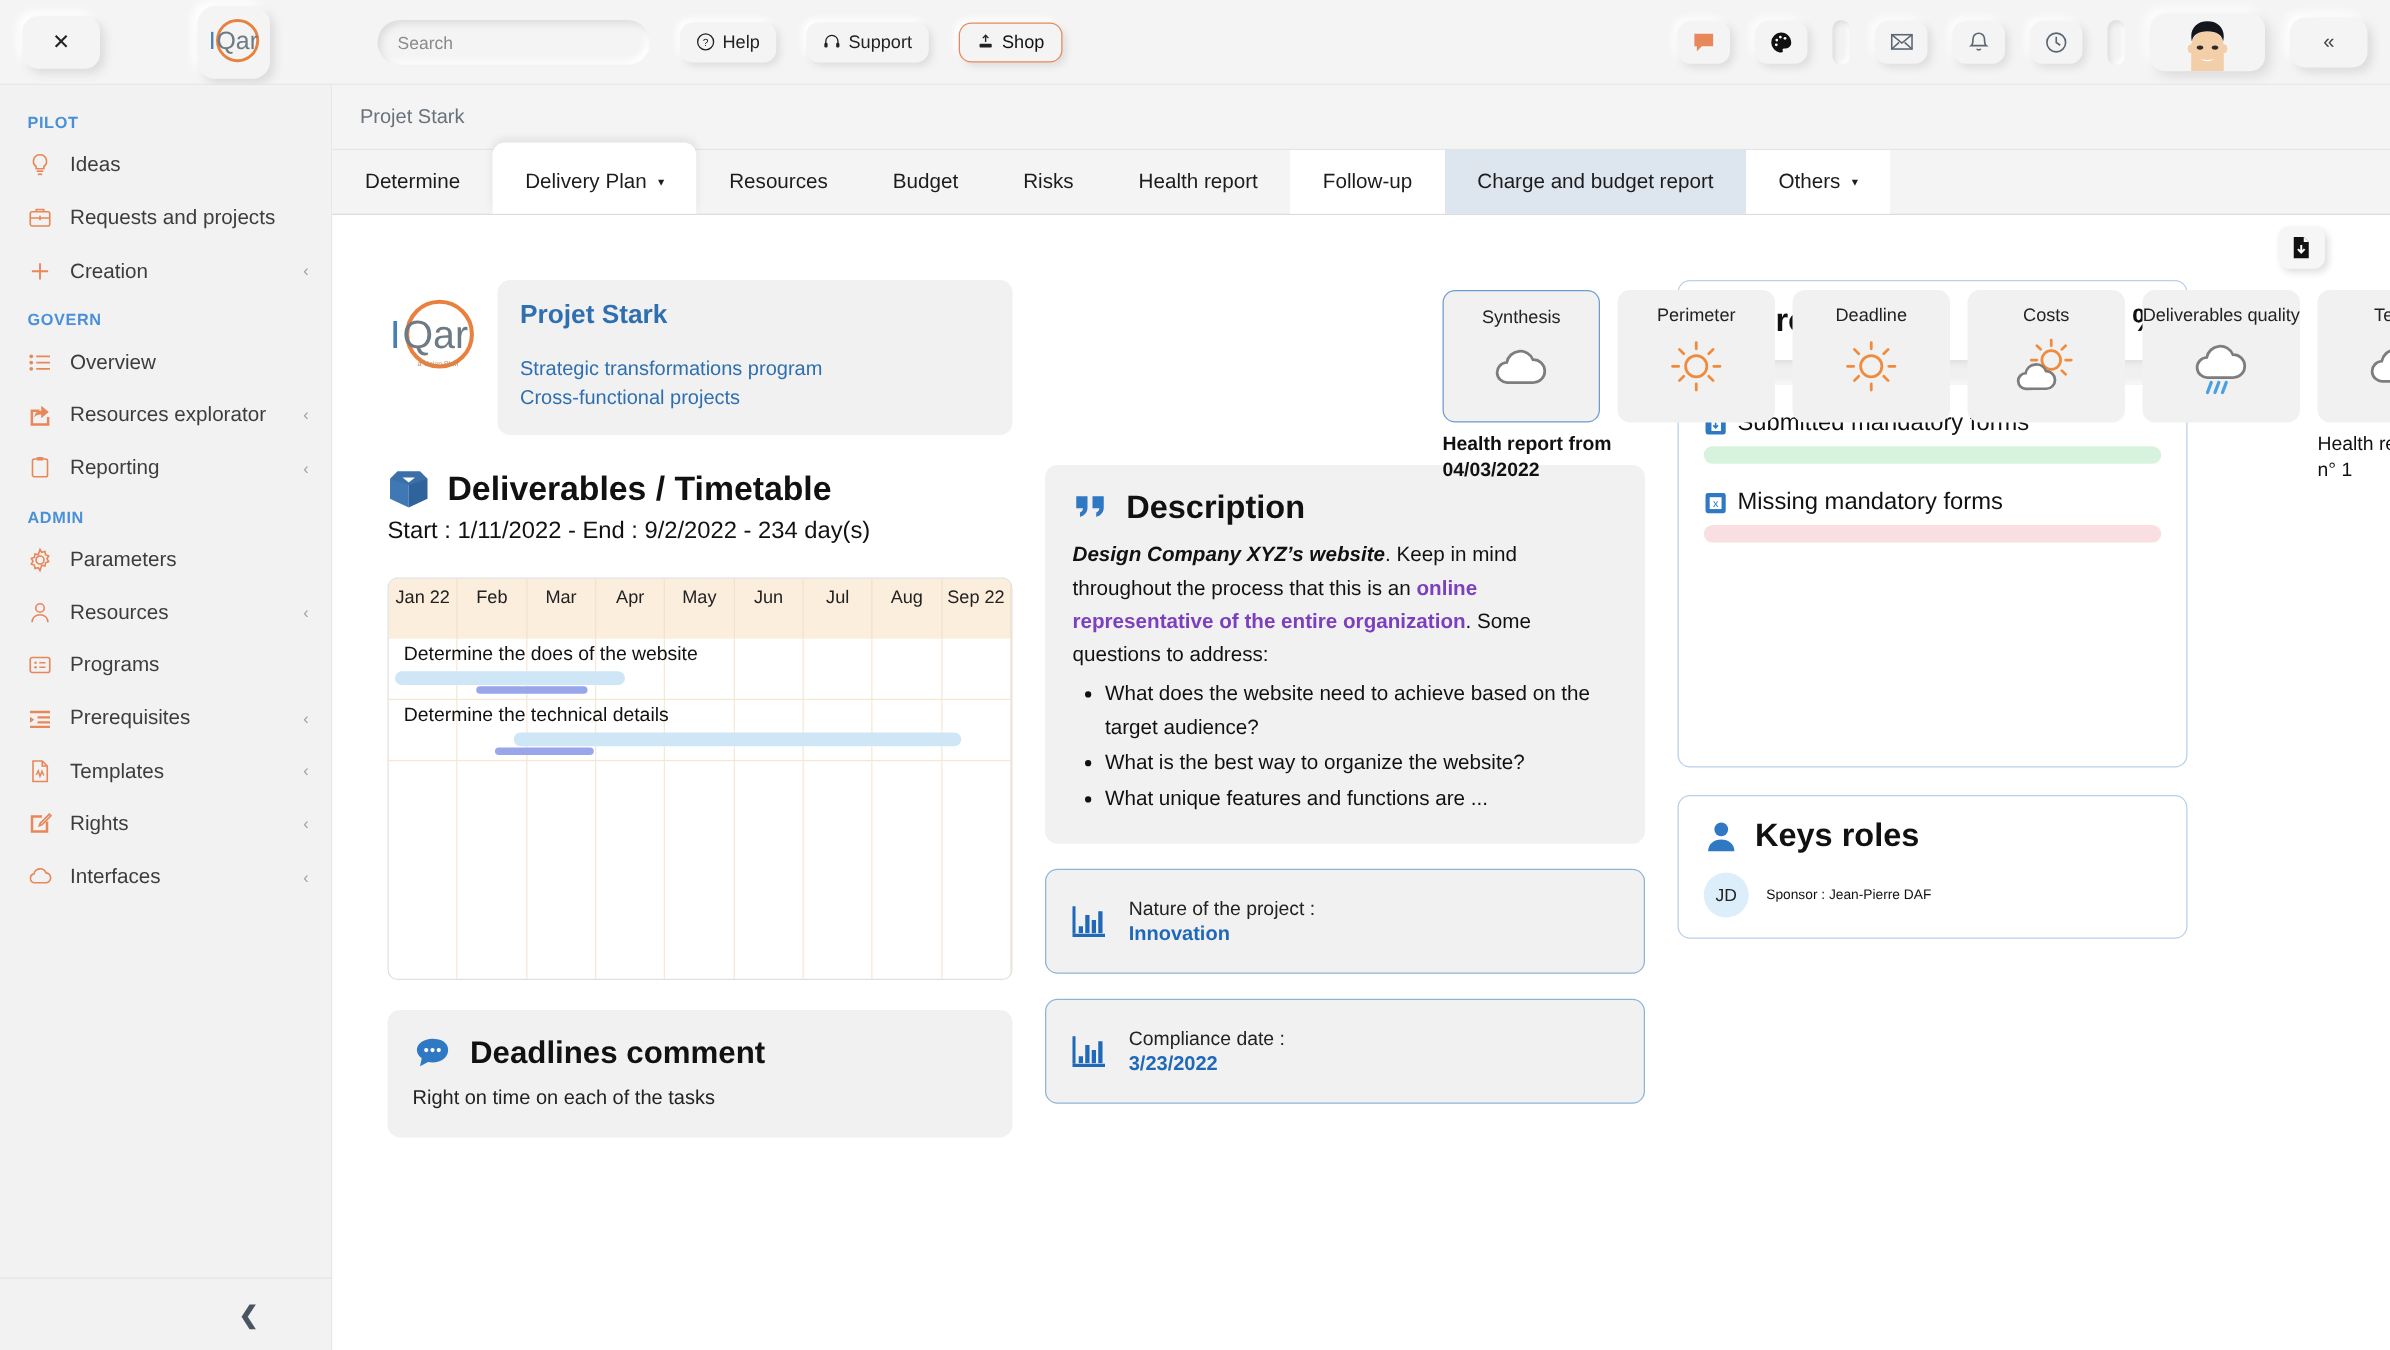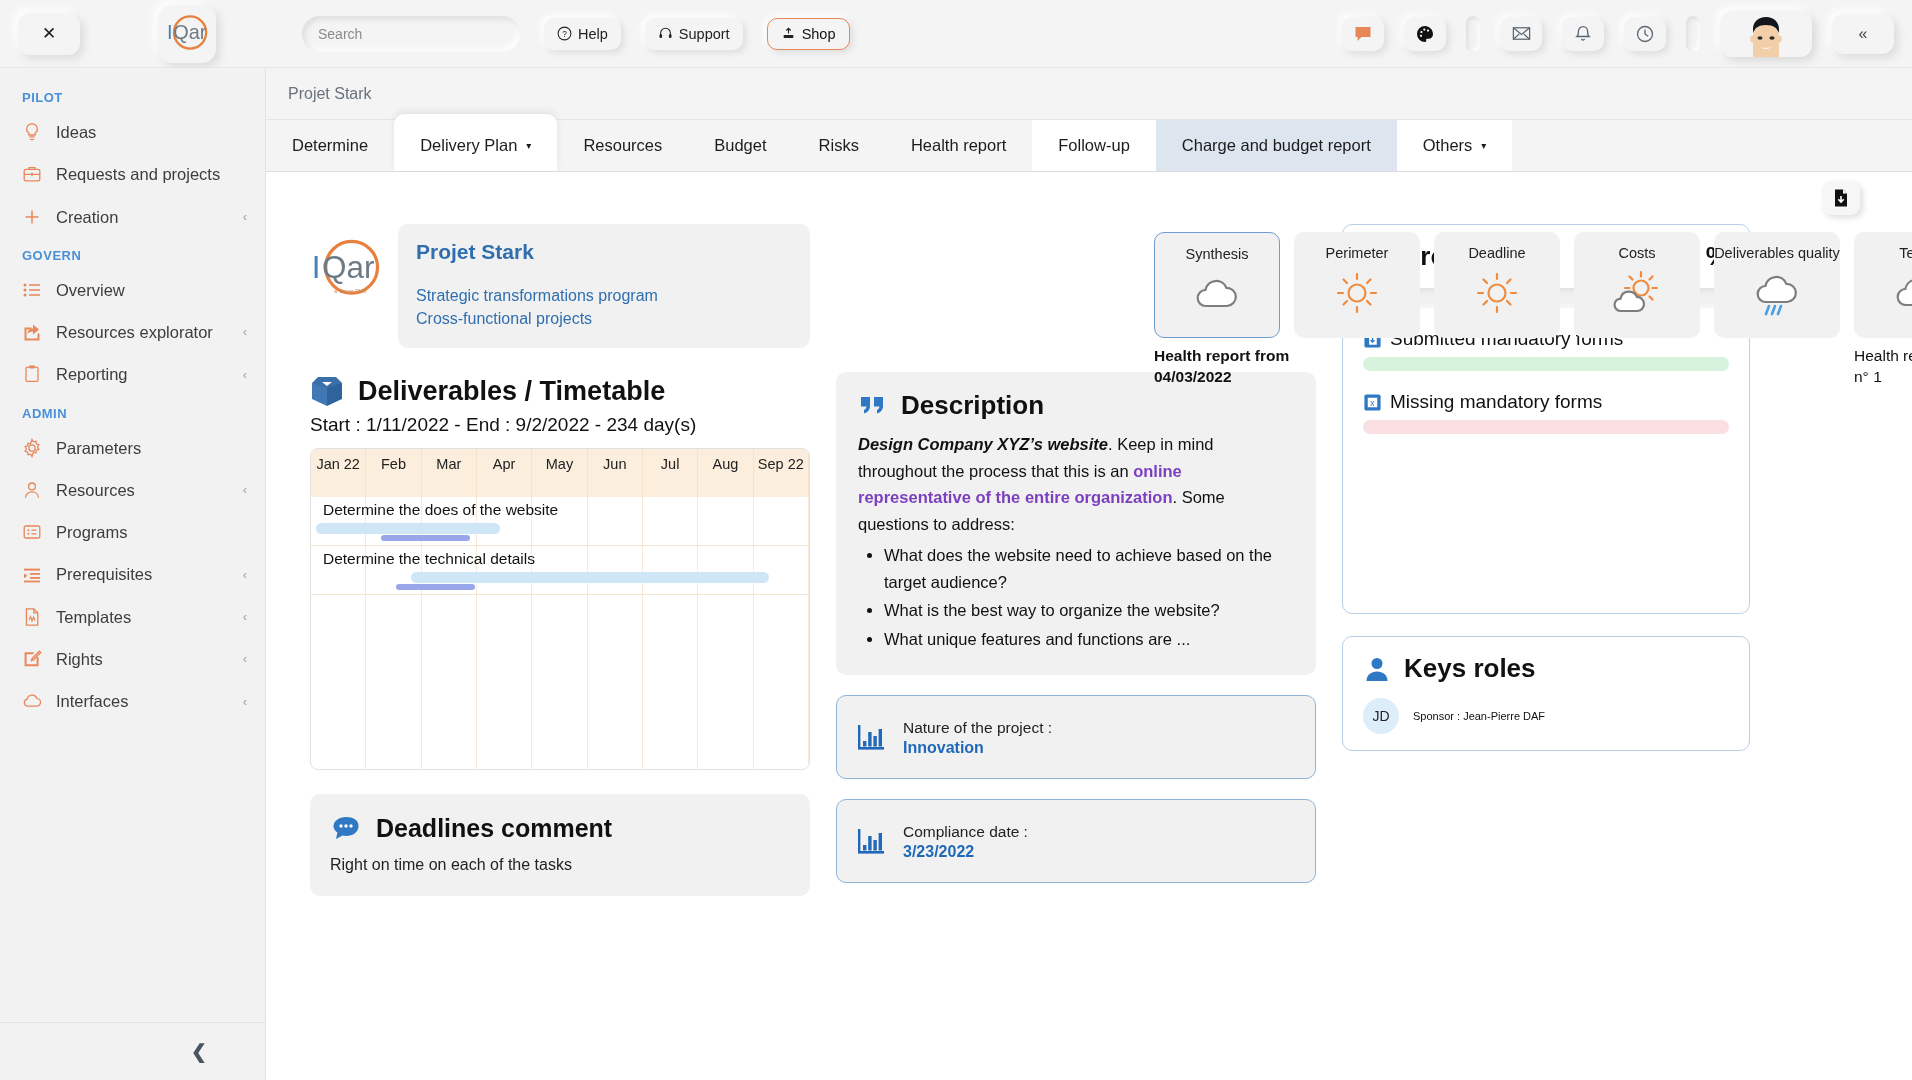--- a/index.html
+++ b/index.html
@@ -148,21 +148,21 @@
   .proj-row { display: flex; align-items: flex-start; gap: 14px; margin-bottom: 26px; }
   .proj-logo { width: 74px; height: 74px; flex: 0 0 74px; margin-top: 10px; }
   .proj-card { flex: 1; background: #f1f1f1; border-radius: 10px; padding: 16px 18px 18px 18px; }
   .proj-title { font-size: 21px; font-weight: bold; color: #2f6fb0; margin-bottom: 20px; }
   .proj-sub { font-size: 16px; color: #2f6fb0; line-height: 1.45; }
 
   
   .sec-title { display: flex; align-items: center; gap: 14px; margin-bottom: 6px; }
   .sec-title .sico { width: 34px; height: 34px; }
   .sec-title h2 { font-size: 27px; font-weight: bold; color: #111; }
-  .sec-sub { font-size: 19px; color: #111; margin-bottom: 12px; }
+  .sec-sub { font-size: 19px; color: #111; margin-bottom: 26px; }
 
   .gantt {
     border: 1px solid #e0e0e0; border-radius: 8px; height: 322px;
     overflow: hidden; background: #fff; position: relative;
   }
   .gantt-months { display: flex; background: #fbeedd; height: 48px; }
   .gantt-months div {
     flex: 1; font-size: 14.5px; color: #222; text-align: center;
     line-height: 30px; border-right: 1px solid #f3e2cc;
   }

